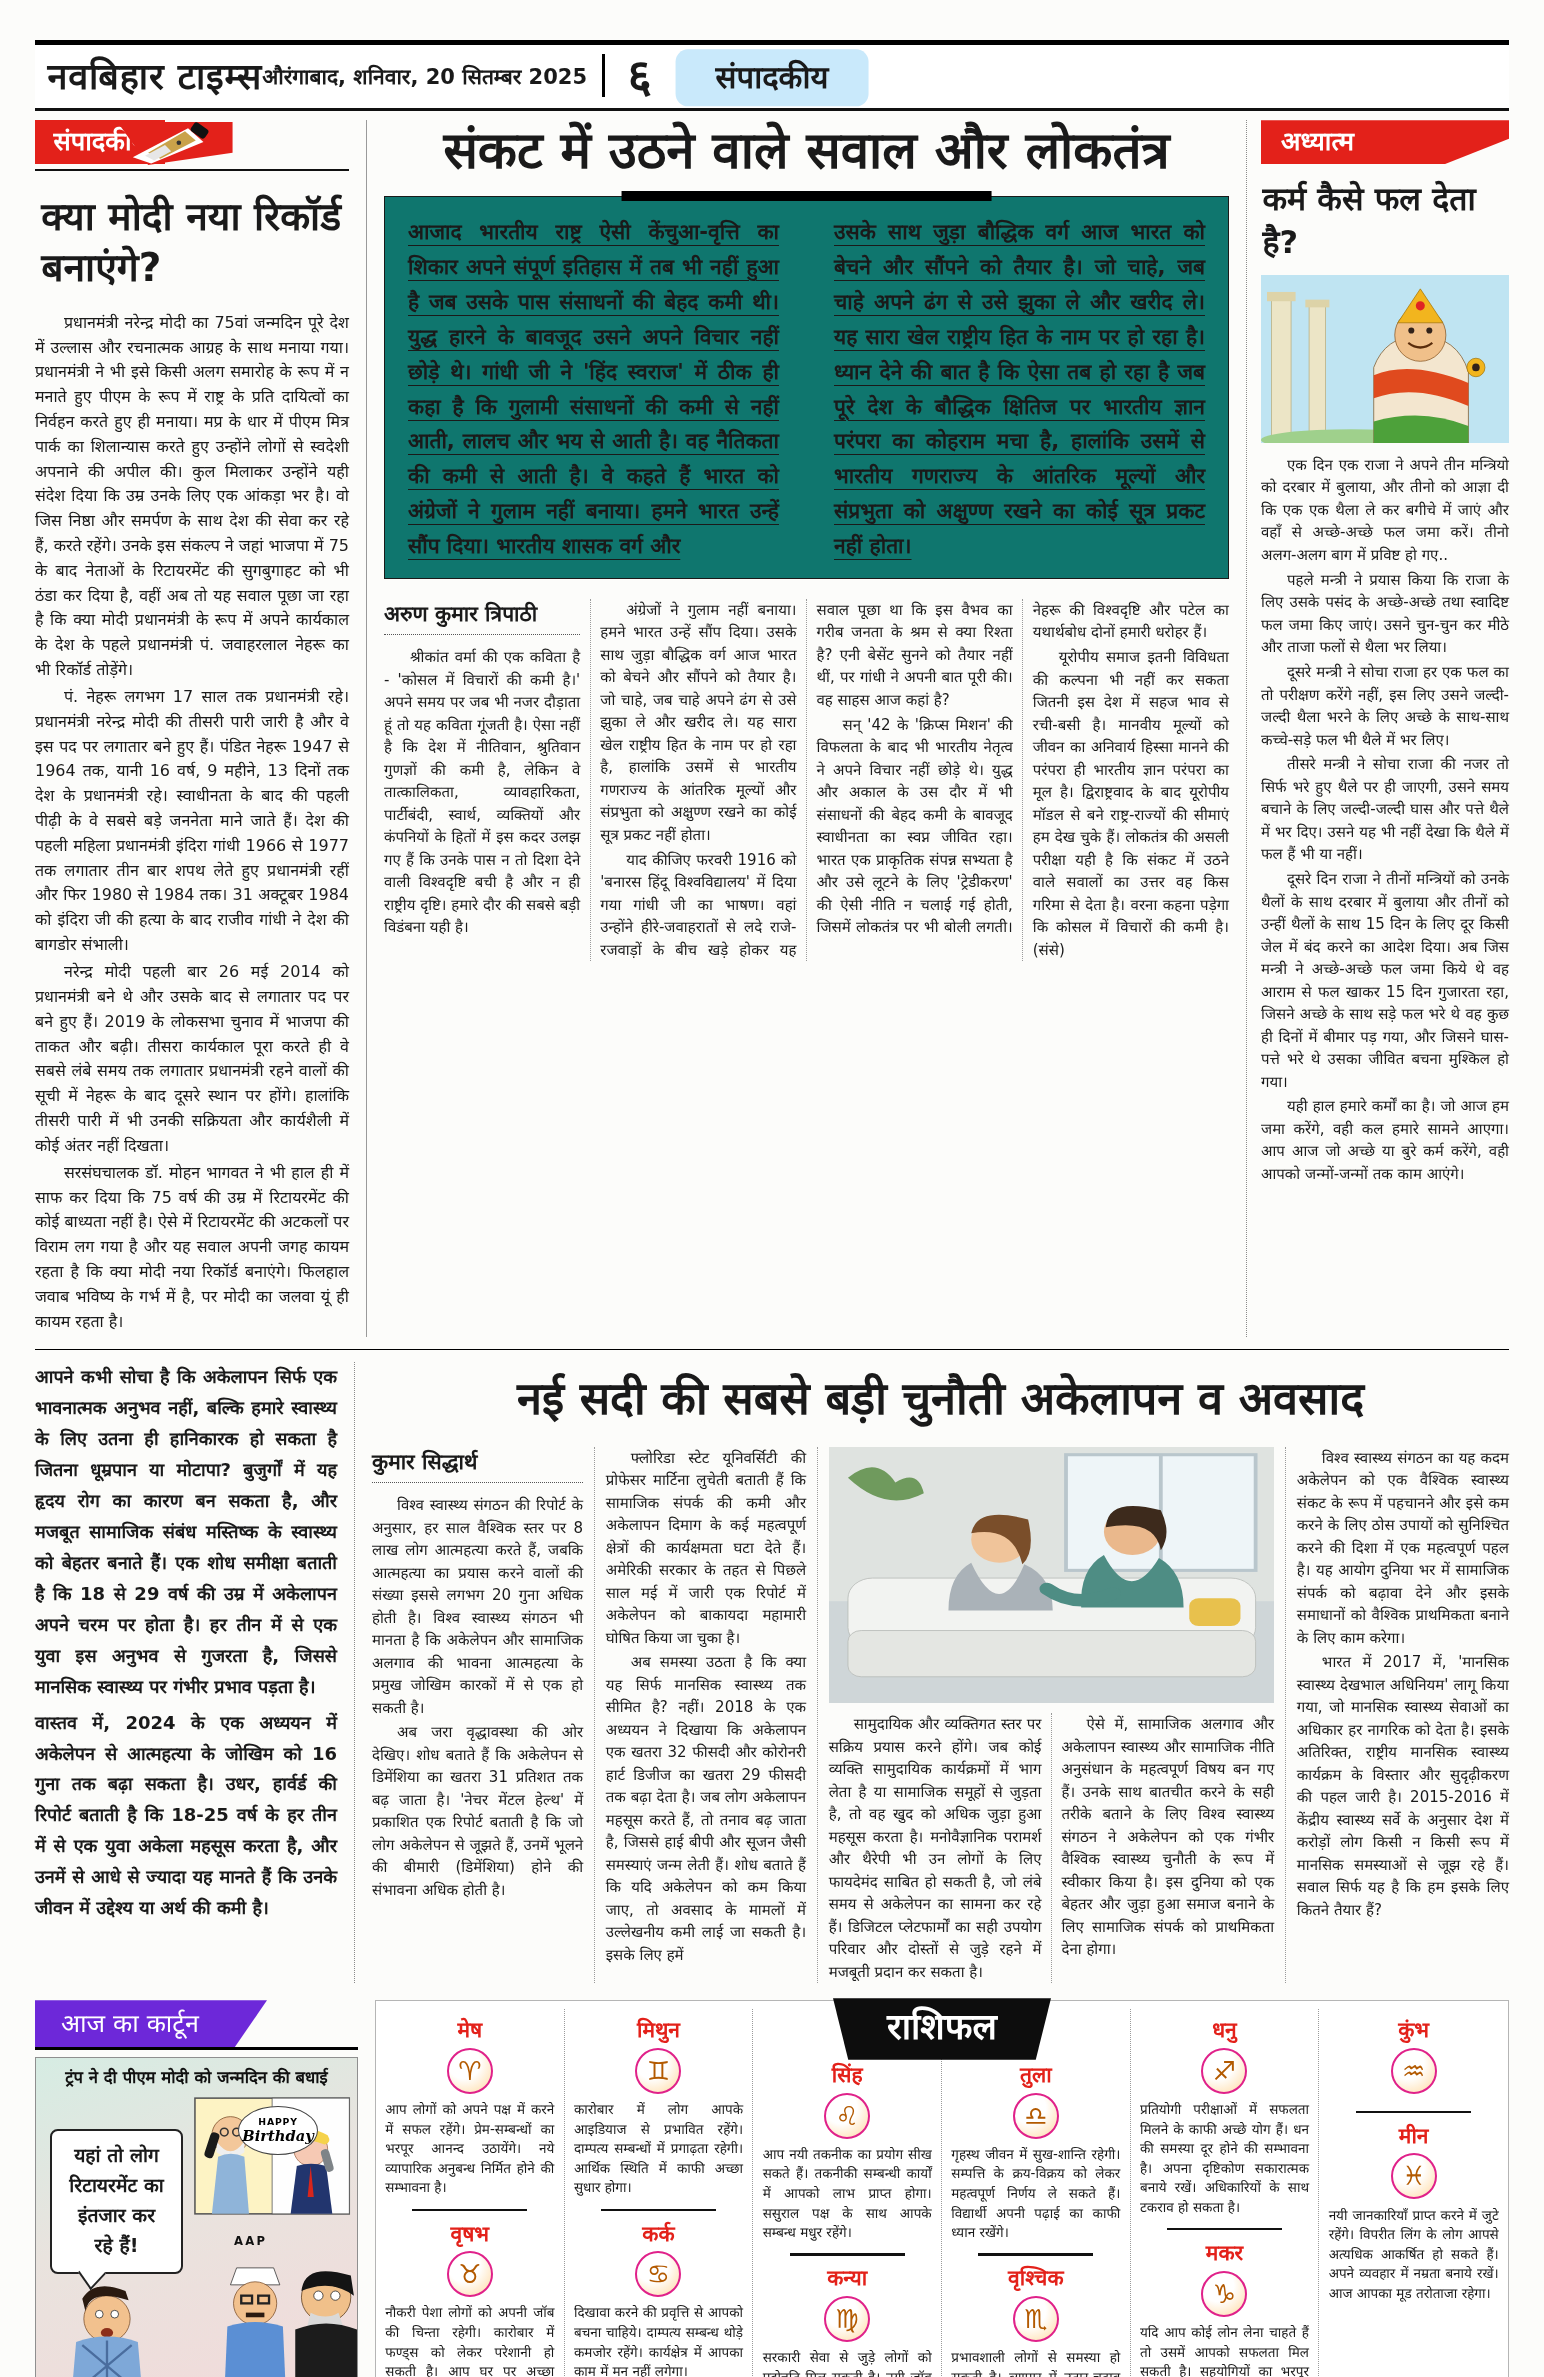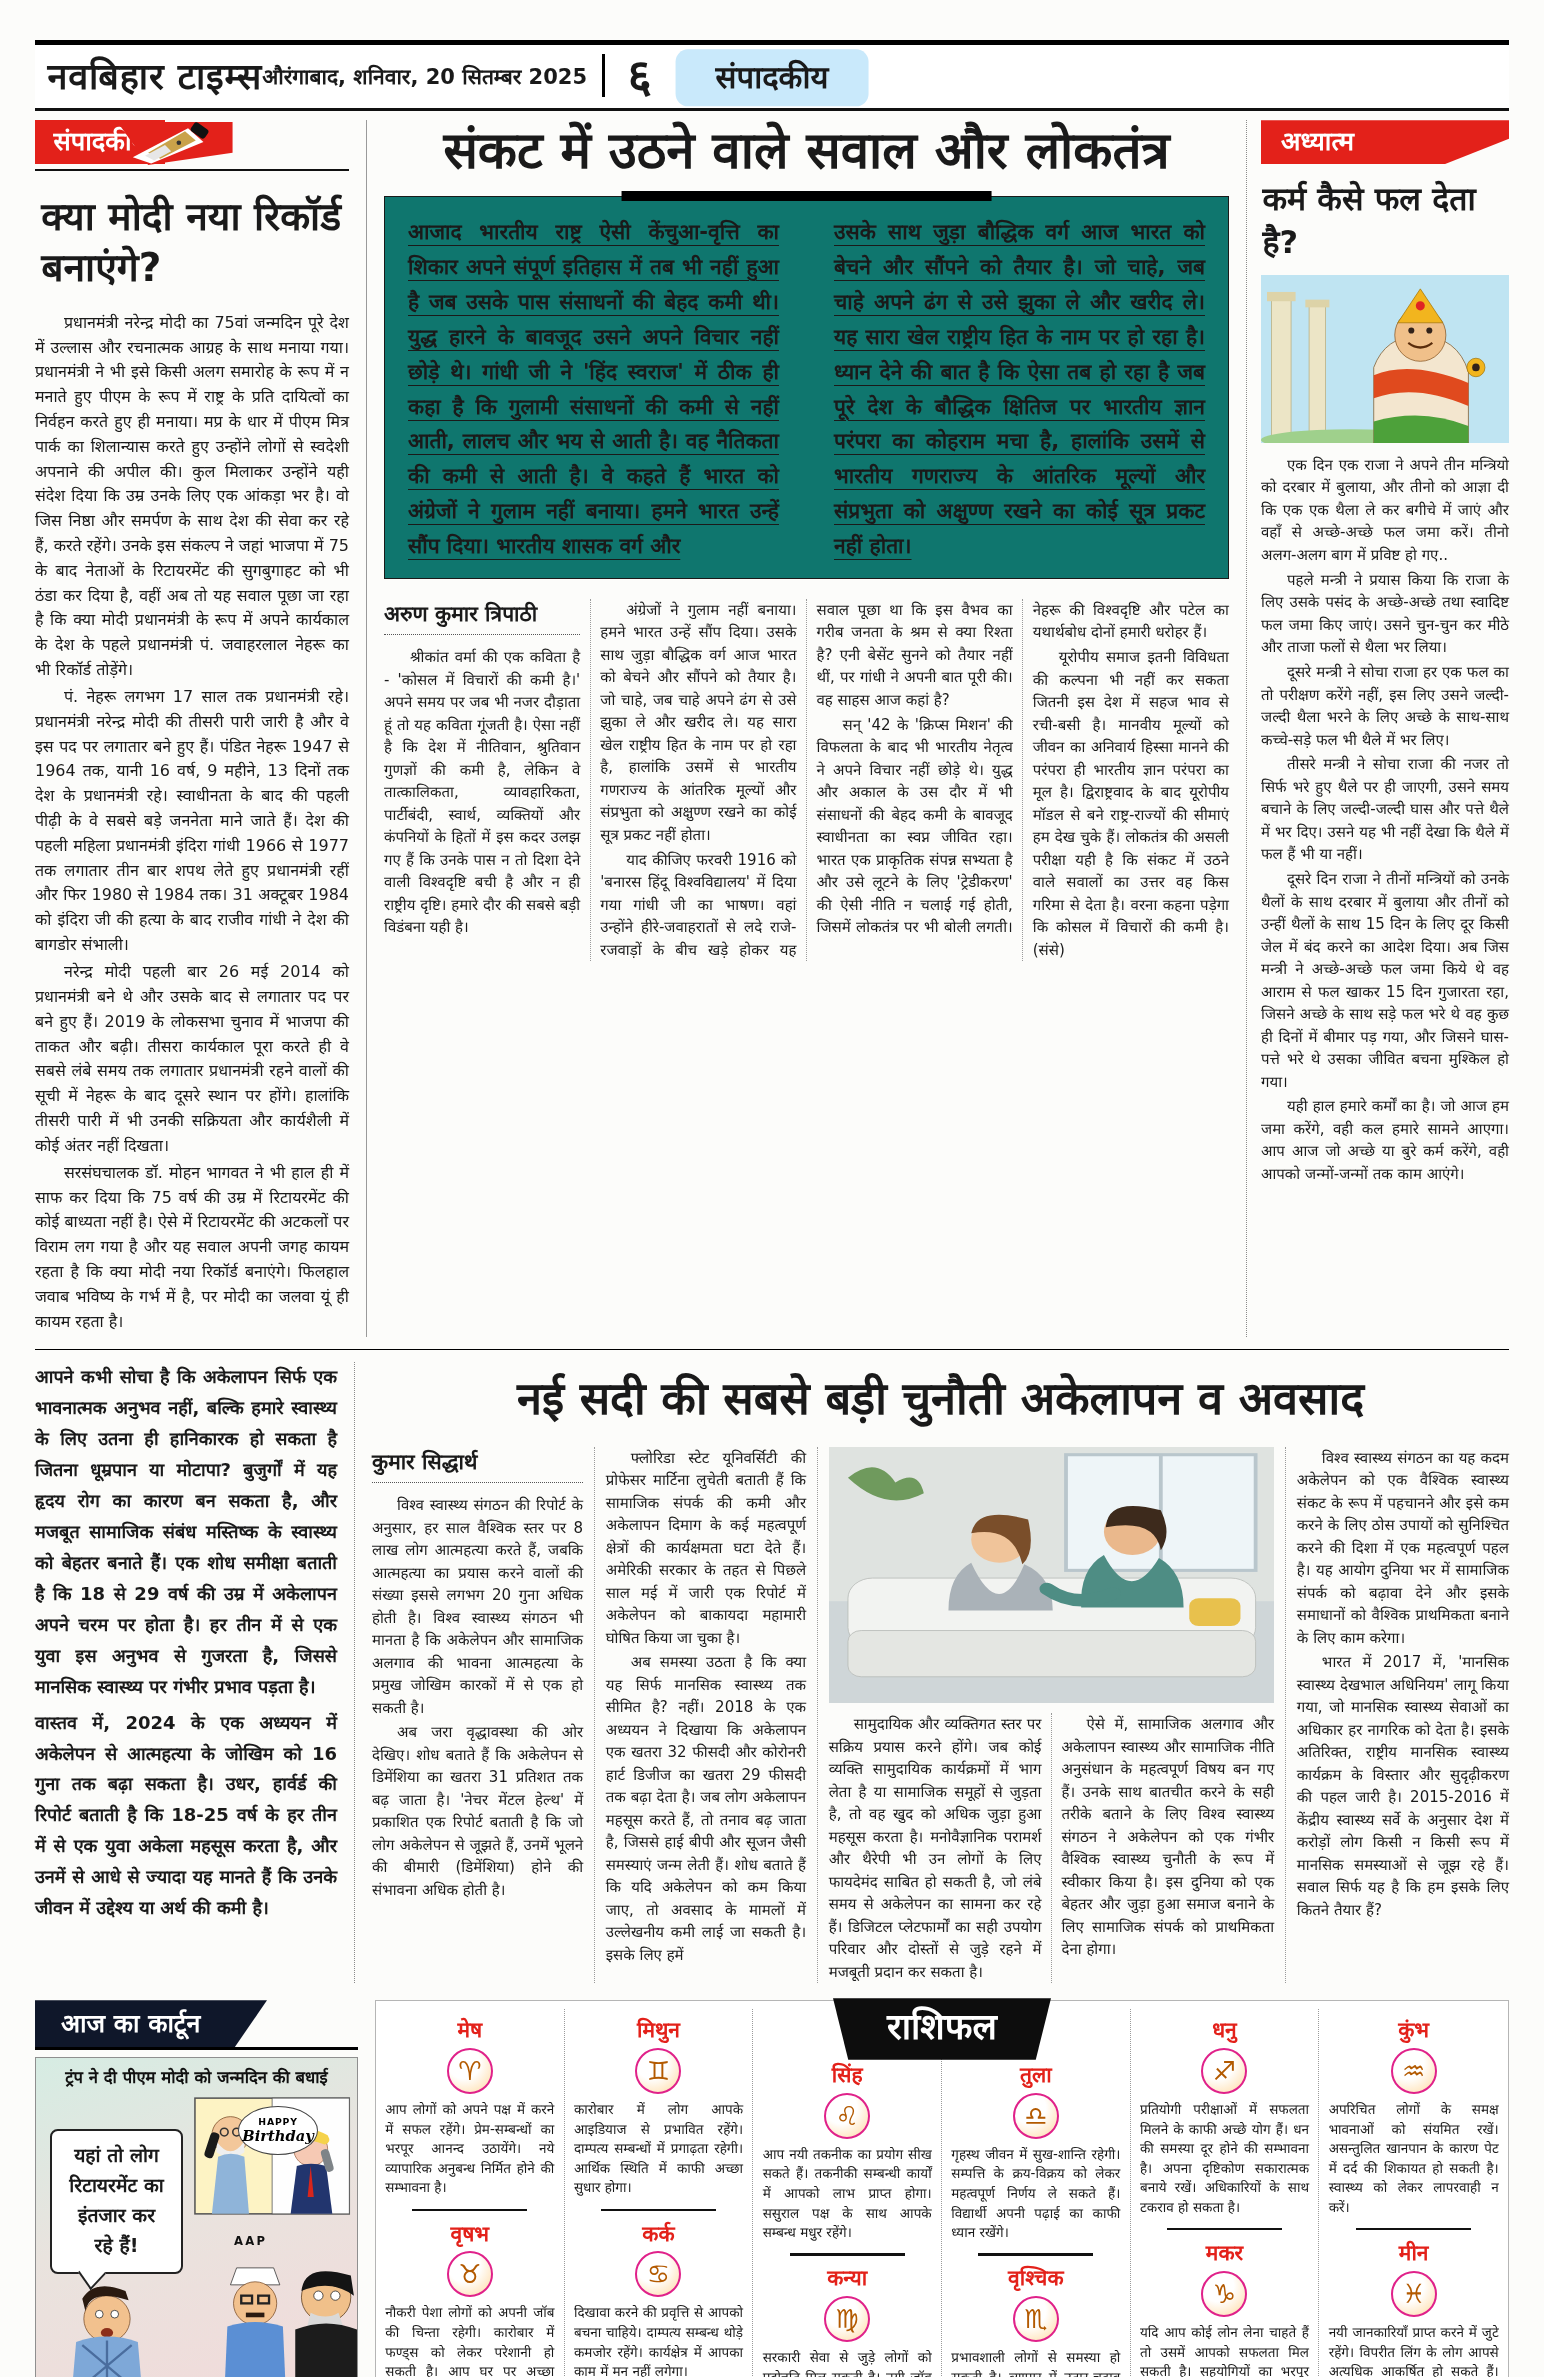--- a/index.html
+++ b/index.html
@@ -105,21 +105,21 @@
     font-size: 15px; line-height: 1.5; text-align: justify; text-indent: 25px; margin-bottom: 2.3px;
   }
   .fmid-photo { width: 100%; height: 256px; display: block; margin-bottom: 10.8px; }
   .fmid-cols { column-count: 2; column-gap: 20px; column-rule: 1.5px dotted #9a9a9a; }
 
   
   .bottom { display: flex; gap: 17px; margin-top: 17px; }
   .cartoon-sec { width: 323px; flex: none; }
   .black-tag-row { border-bottom: 3.1px solid #000; }
   .black-tag {
-    background: #0f172a; color: #fff; font-weight: bold; font-size: 25px;
+    background: #6d28d9; color: #fff; font-weight: normal; font-size: 25px;
     padding: 4.6px 26px 8.5px; display: inline-block;
     clip-path: polygon(0 0, 100% 0, 86% 100%, 0 100%); min-width: 232px;
   }
   .cartoon-box {
     border: 0.8px solid #8f8f8f; margin-top: 6.2px; height: 338px; position: relative;
     background: linear-gradient(160deg, #d6ece3 0%, #e9e3de 45%, #f2dada 100%);
     overflow: hidden;
   }
   .cartoon-box svg { position: absolute; inset: 0; }
   .cartoon-caption {
@@ -446,21 +446,20 @@
             <div class="zentry">
               <div class="zname">मकर</div>
               <div class="zicon">♑</div>
               <p class="ztext">यदि आप कोई लोन लेना चाहते हैं तो उसमें आपको सफलता मिल सकती है। सहयोगियों का भरपूर साथ मिलेगा। प्रतिभाशाली लोगों में आपकी गिनती होगी।</p>
             </div>
           </div>
           <div class="zcol">
             <div class="zentry">
               <div class="zname">कुंभ</div>
               <div class="zicon">♒</div>
-              <p class="ztext">अपरिचित लोगों के समक्ष भावनाओं को संयमित रखें। असन्तुलित खानपान के कारण पेट में दर्द की शिकायत हो सकती है। स्वास्थ्य को लेकर लापरवाही न करें।</p>
             </div>
             <div class="zdiv"></div>
             <div class="zentry">
               <div class="zname">मीन</div>
               <div class="zicon">♓</div>
               <p class="ztext">नयी जानकारियाँ प्राप्त करने में जुटे रहेंगे। विपरीत लिंग के लोग आपसे अत्यधिक आकर्षित हो सकते हैं। अपने व्यवहार में नम्रता बनाये रखें। आज आपका मूड तरोताजा रहेगा।</p>
             </div>
           </div>
         </div>
     </div>

